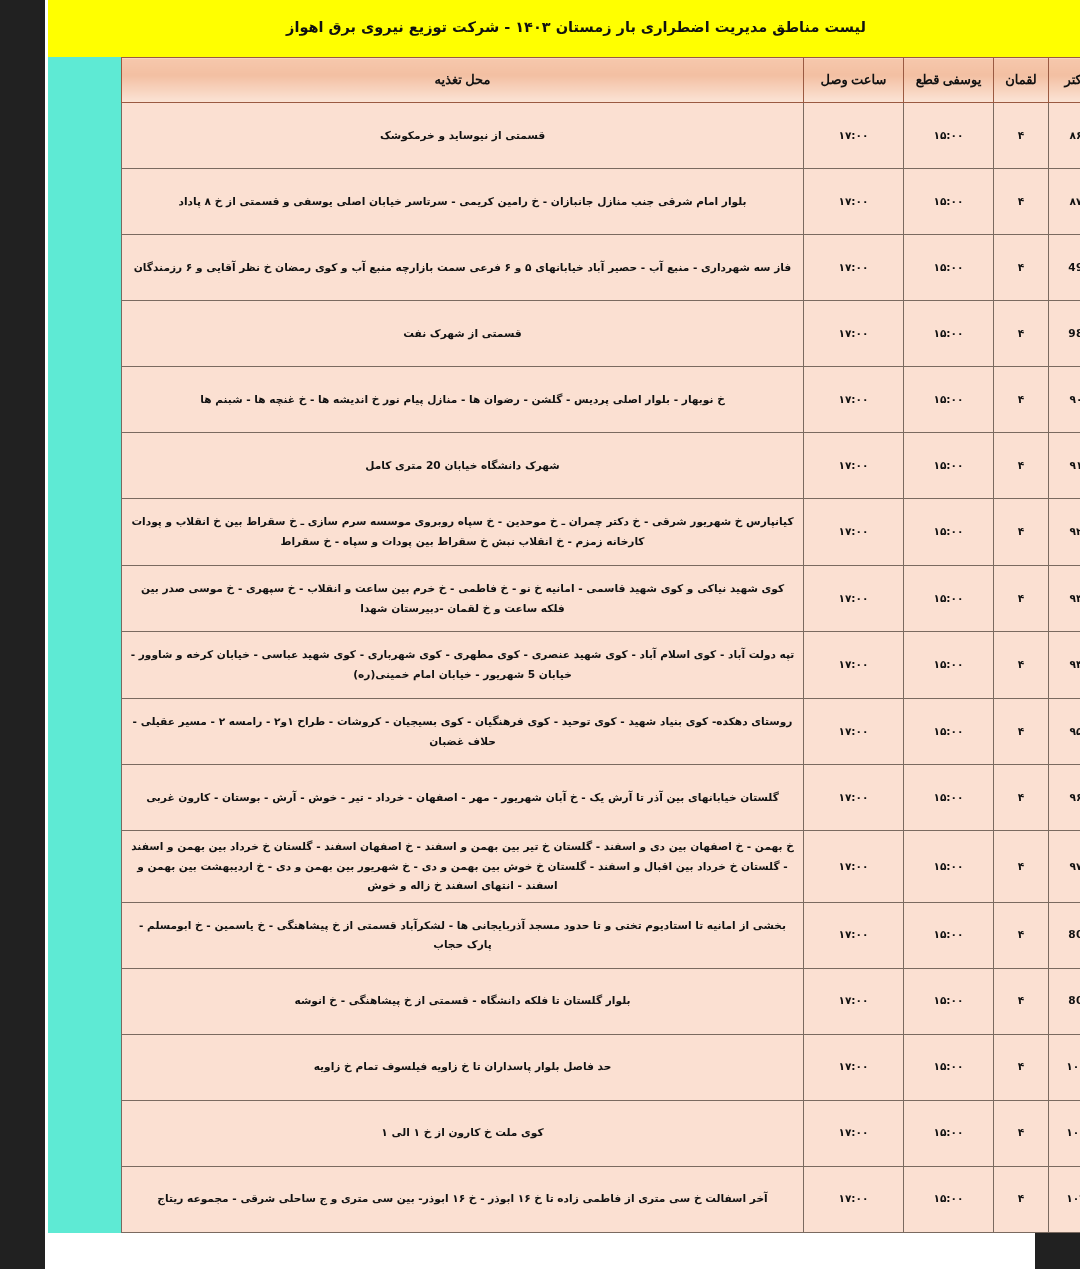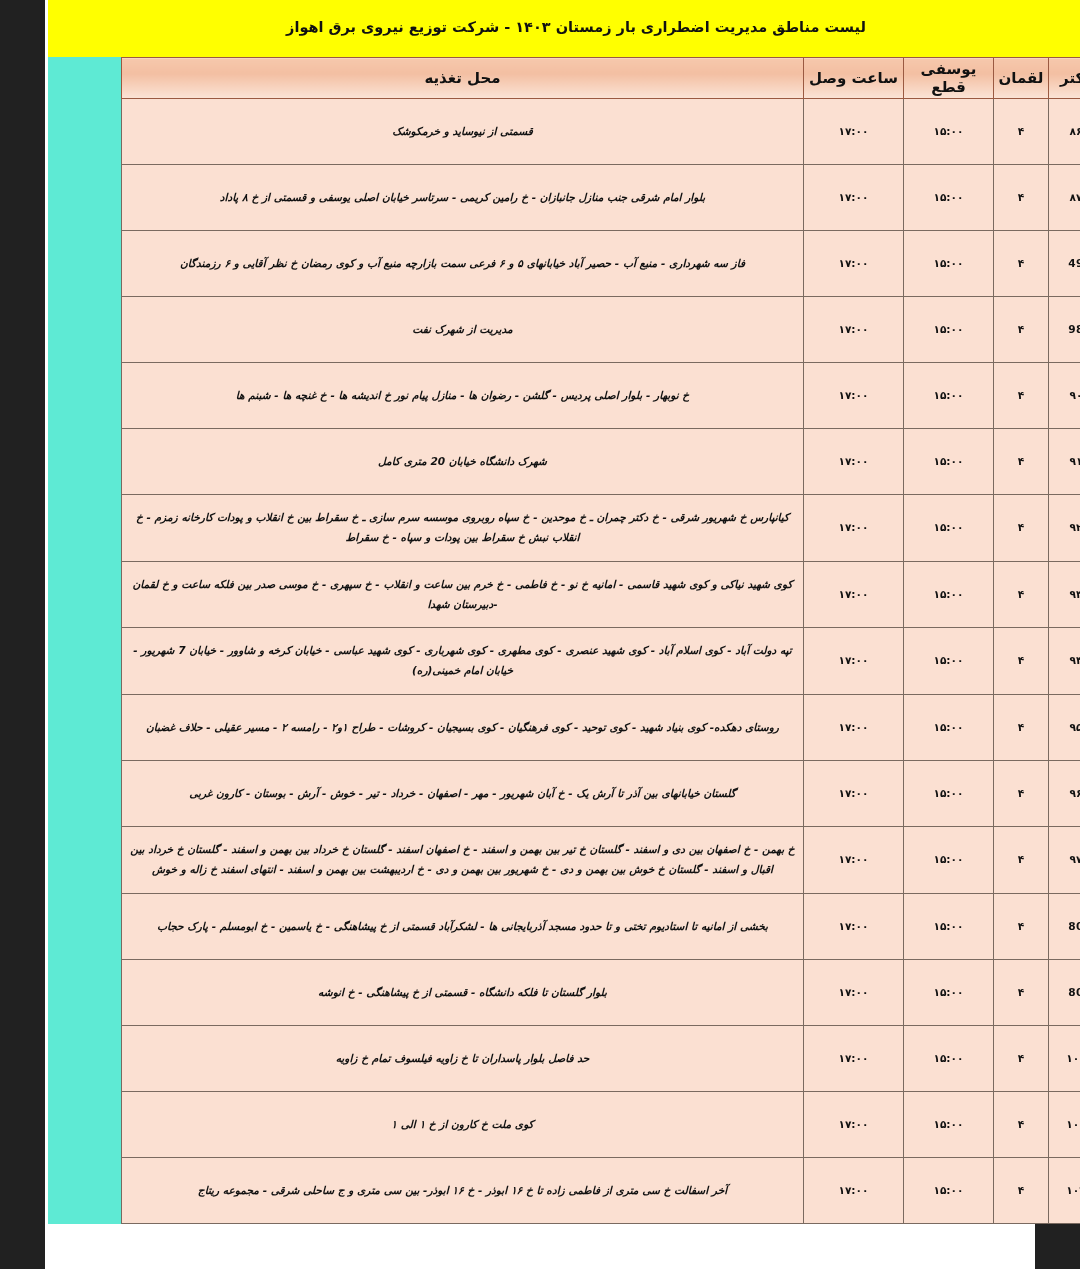--- a/index.html
+++ b/index.html
@@ -79,26 +79,27 @@
   table.sched th, table.sched td {
     border: 1px solid #7a6a60;
     color: #111111;
     text-align: center;
     vertical-align: middle;
     box-sizing: border-box;
   }
 
   table.sched thead th {
     background: linear-gradient(to bottom, #f6c8ac 0%, #f3bfa2 38%, #fbe4d6 100%);
-    font-size: 15px;
+    font-size: 13px;
     font-weight: bold;
     height: 22px;
-    padding: 2px 3px;
+    padding: 14px 3px;
     border-top: 1px solid #9a3b20;
     border-color: #9a5a42;
+    font-family: Liberation Serif, serif;
   }
 
   table.sched tbody td {
     background: #fbe0d2;
     font-size: 10.6px;
     font-weight: bold;
     padding: 6px 8px;
     line-height: 1.85;
     border-color: #7a6a60;
   }
@@ -108,21 +109,20 @@
   col.c-block { width: 55px; }
   col.c-off   { width: 90px; }
   col.c-on    { width: 100px; }
   col.c-place { width: 682px; }
 
   td.place {
     text-align: center;
     padding: 6px 14px;
     font-size: 10.6px;
     line-height: 1.95;
-    font-style: italic;
   }
 
   td.num, td.time, td.block {
     font-size: 10.4px;
     letter-spacing: 0.4px;
   }
 
   
   tr.r1 td { height: 66px; }
   tr.r2 td { height: 67px; }
@@ -177,21 +177,21 @@
             <td class="block">۴</td>
             <td class="time">۱۵:۰۰</td>
             <td class="time">۱۷:۰۰</td>
             <td class="place">فاز سه شهرداری - منبع آب - حصیر آباد خیابانهای ۵ و ۶ فرعی سمت بازارچه منبع آب و کوی رمضان خ نظر آقایی و ۶ رزمندگان</td>
           </tr>
           <tr class="r1">
             <td class="num">98</td>
             <td class="block">۴</td>
             <td class="time">۱۵:۰۰</td>
             <td class="time">۱۷:۰۰</td>
-            <td class="place">مدیریت از شهرک نفت</td>
+            <td class="place">قسمتی از شهرک نفت</td>
           </tr>
           <tr class="r1">
             <td class="num">۹۰</td>
             <td class="block">۴</td>
             <td class="time">۱۵:۰۰</td>
             <td class="time">۱۷:۰۰</td>
             <td class="place">خ نوبهار - بلوار اصلی پردیس - گلشن - رضوان ها - منازل پیام نور خ اندیشه ها - خ غنچه ها - شبنم ها</td>
           </tr>
           <tr class="r1">
             <td class="num">۹۱</td>
@@ -212,21 +212,21 @@
             <td class="block">۴</td>
             <td class="time">۱۵:۰۰</td>
             <td class="time">۱۷:۰۰</td>
             <td class="place">کوی شهید نیاکی و کوی شهید قاسمی - امانیه خ نو - خ فاطمی - خ خرم بین ساعت و انقلاب - خ سپهری - خ موسی صدر بین فلکه ساعت و خ لقمان -دبیرستان شهدا</td>
           </tr>
           <tr class="r2">
             <td class="num">۹۴</td>
             <td class="block">۴</td>
             <td class="time">۱۵:۰۰</td>
             <td class="time">۱۷:۰۰</td>
-            <td class="place">تپه دولت آباد - کوی اسلام آباد - کوی شهید عنصری - کوی مطهری - کوی شهرباری - کوی شهید عباسی - خیابان کرخه و شاوور - خیابان 7 شهریور - خیابان امام خمینی(ره)</td>
+            <td class="place">تپه دولت آباد - کوی اسلام آباد - کوی شهید عنصری - کوی مطهری - کوی شهرباری - کوی شهید عباسی - خیابان کرخه و شاوور - خیابان 5 شهریور - خیابان امام خمینی(ره)</td>
           </tr>
           <tr class="r1">
             <td class="num">۹۵</td>
             <td class="block">۴</td>
             <td class="time">۱۵:۰۰</td>
             <td class="time">۱۷:۰۰</td>
             <td class="place">روستای دهکده- کوی بنیاد شهید - کوی توحید - کوی فرهنگیان - کوی بسیجیان - کروشات - طراح ۱و۲ - رامسه ۲ - مسیر عقیلی - حلاف غضبان</td>
           </tr>
           <tr class="r1">
             <td class="num">۹۶</td>

